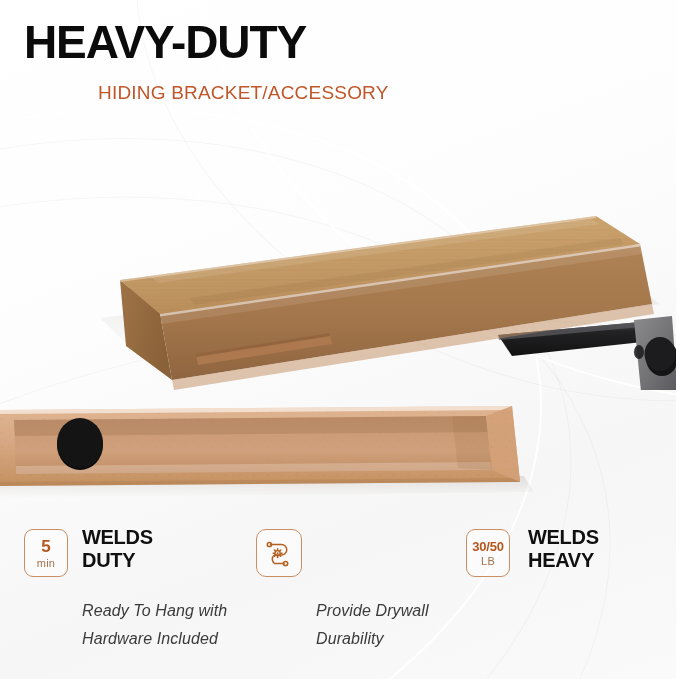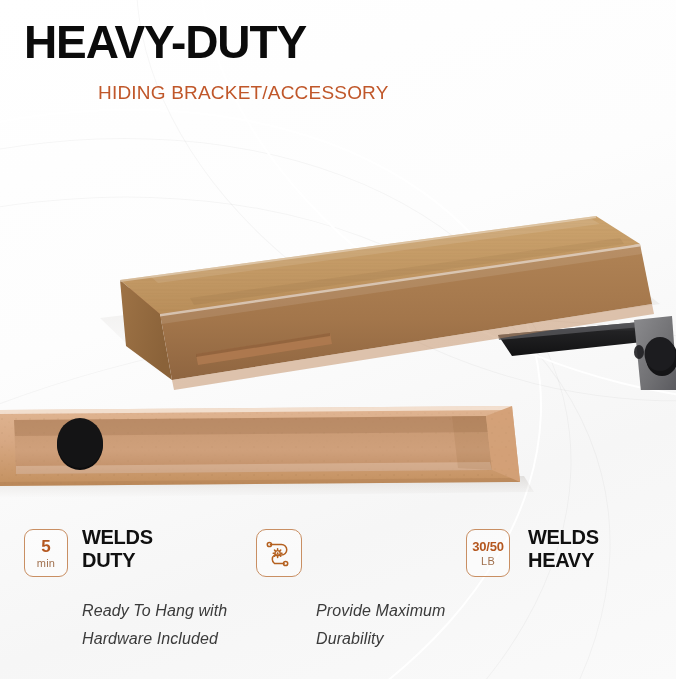--- a/index.html
+++ b/index.html
@@ -303,21 +303,21 @@
                 <path d="M-3.1 -3.1 L-2.3 -2.3"></path>
                   <path d="M2.3 2.3 L3.1 3.1"></path>
                 <path d="M3.1 -3.1 L2.3 -2.3"></path>
                   <path d="M-2.3 2.3 L-3.1 3.1"></path>
               </g>
             </g>
           </svg>
         </div>
       </div>
       <div class="fdesc">
-        <span>Provide Maximum</span><br>
+        <span>Provide Drywall</span><br>
         <span>Durability</span>
       </div>
     </div>
 
     <div class="feature f2">
       <div class="fhead">
         <div class="badge">
           <span class="big sm">30/50</span>
           <span class="sub">LB</span>
         </div>

